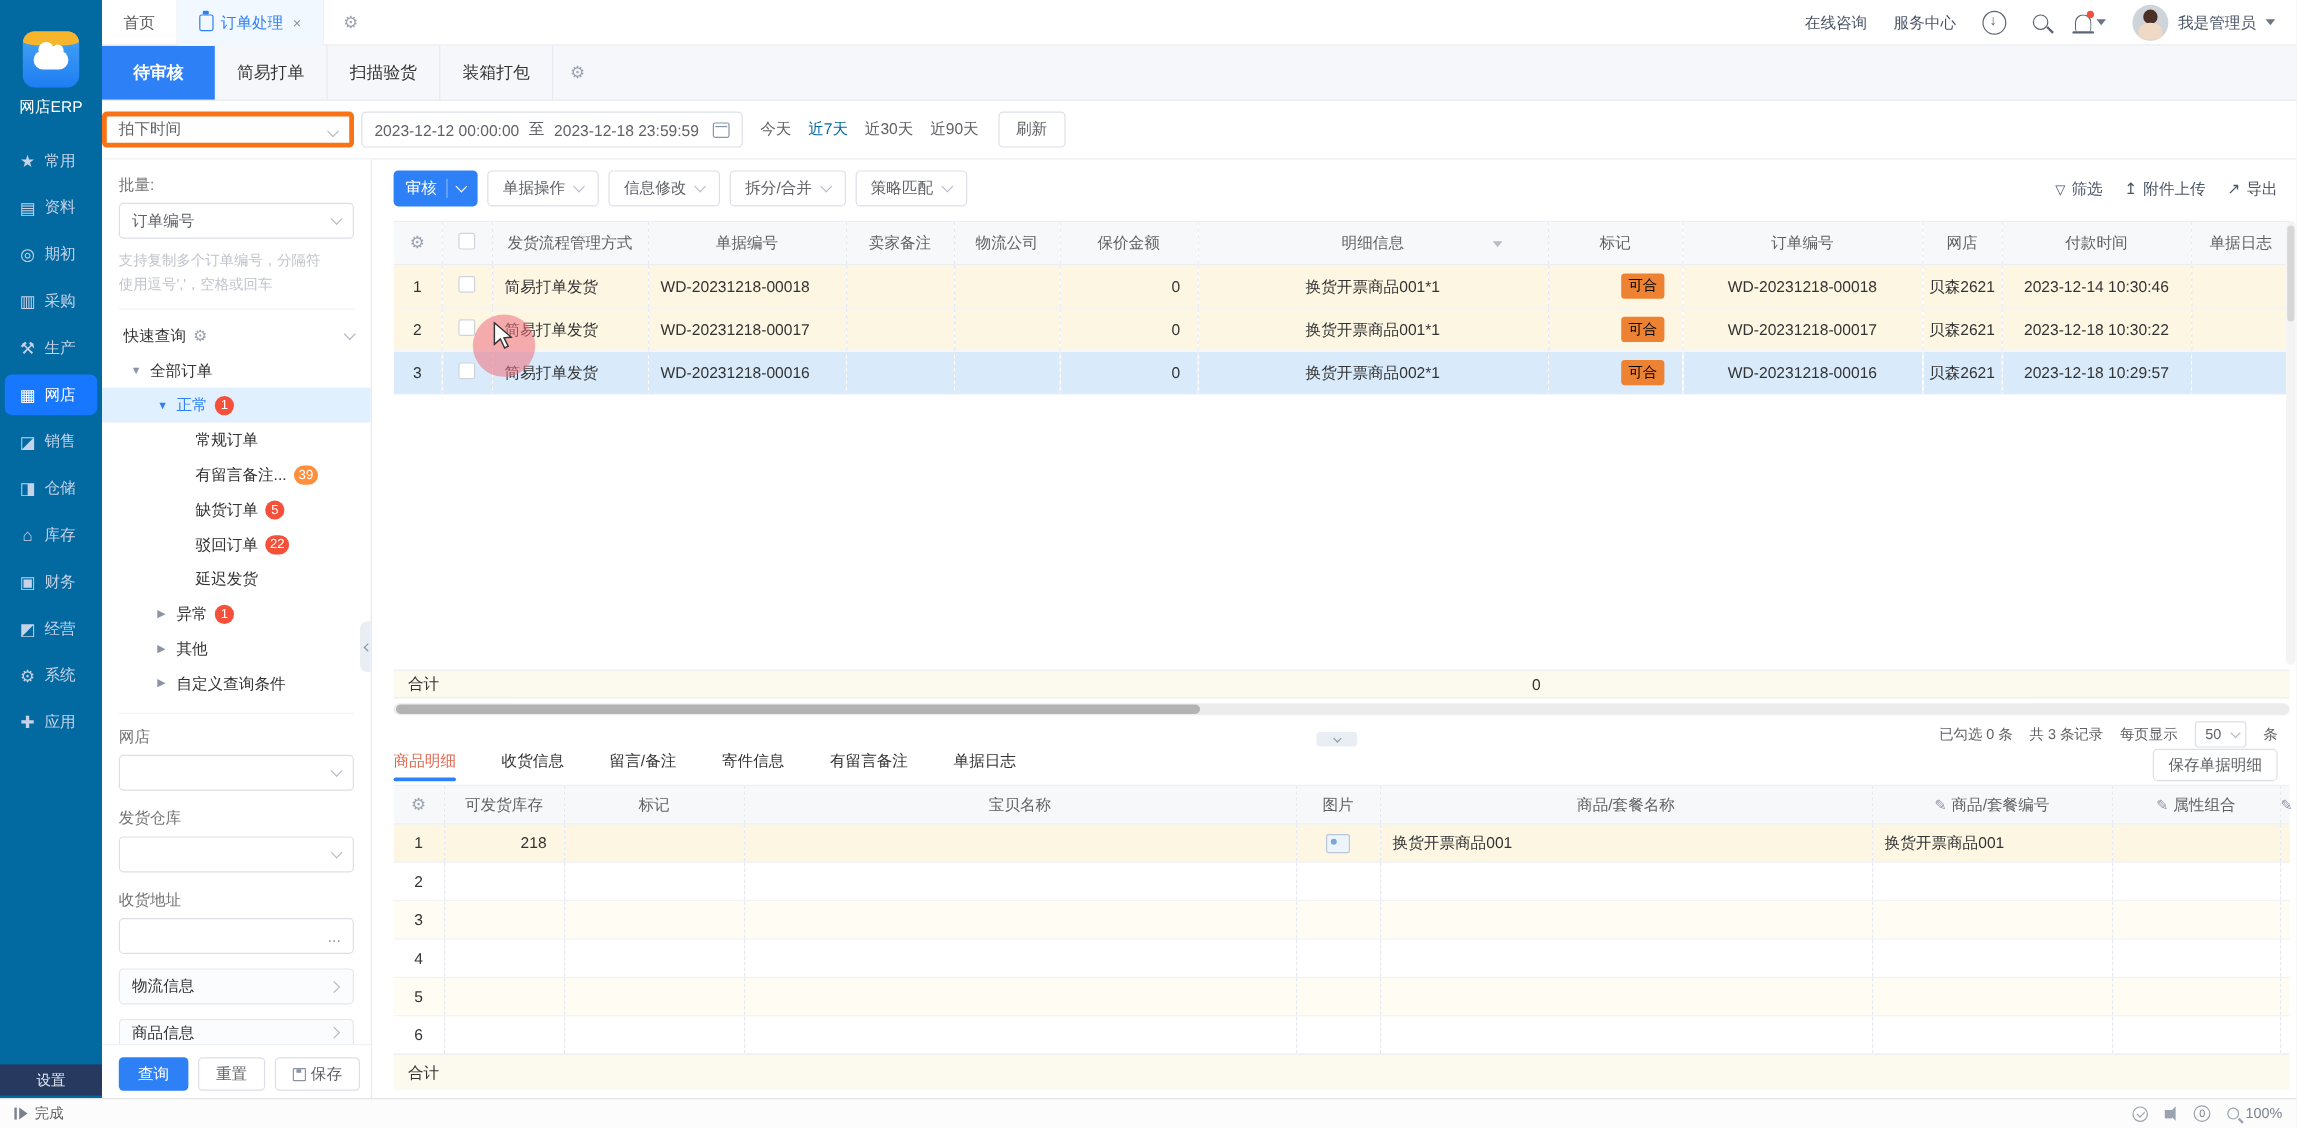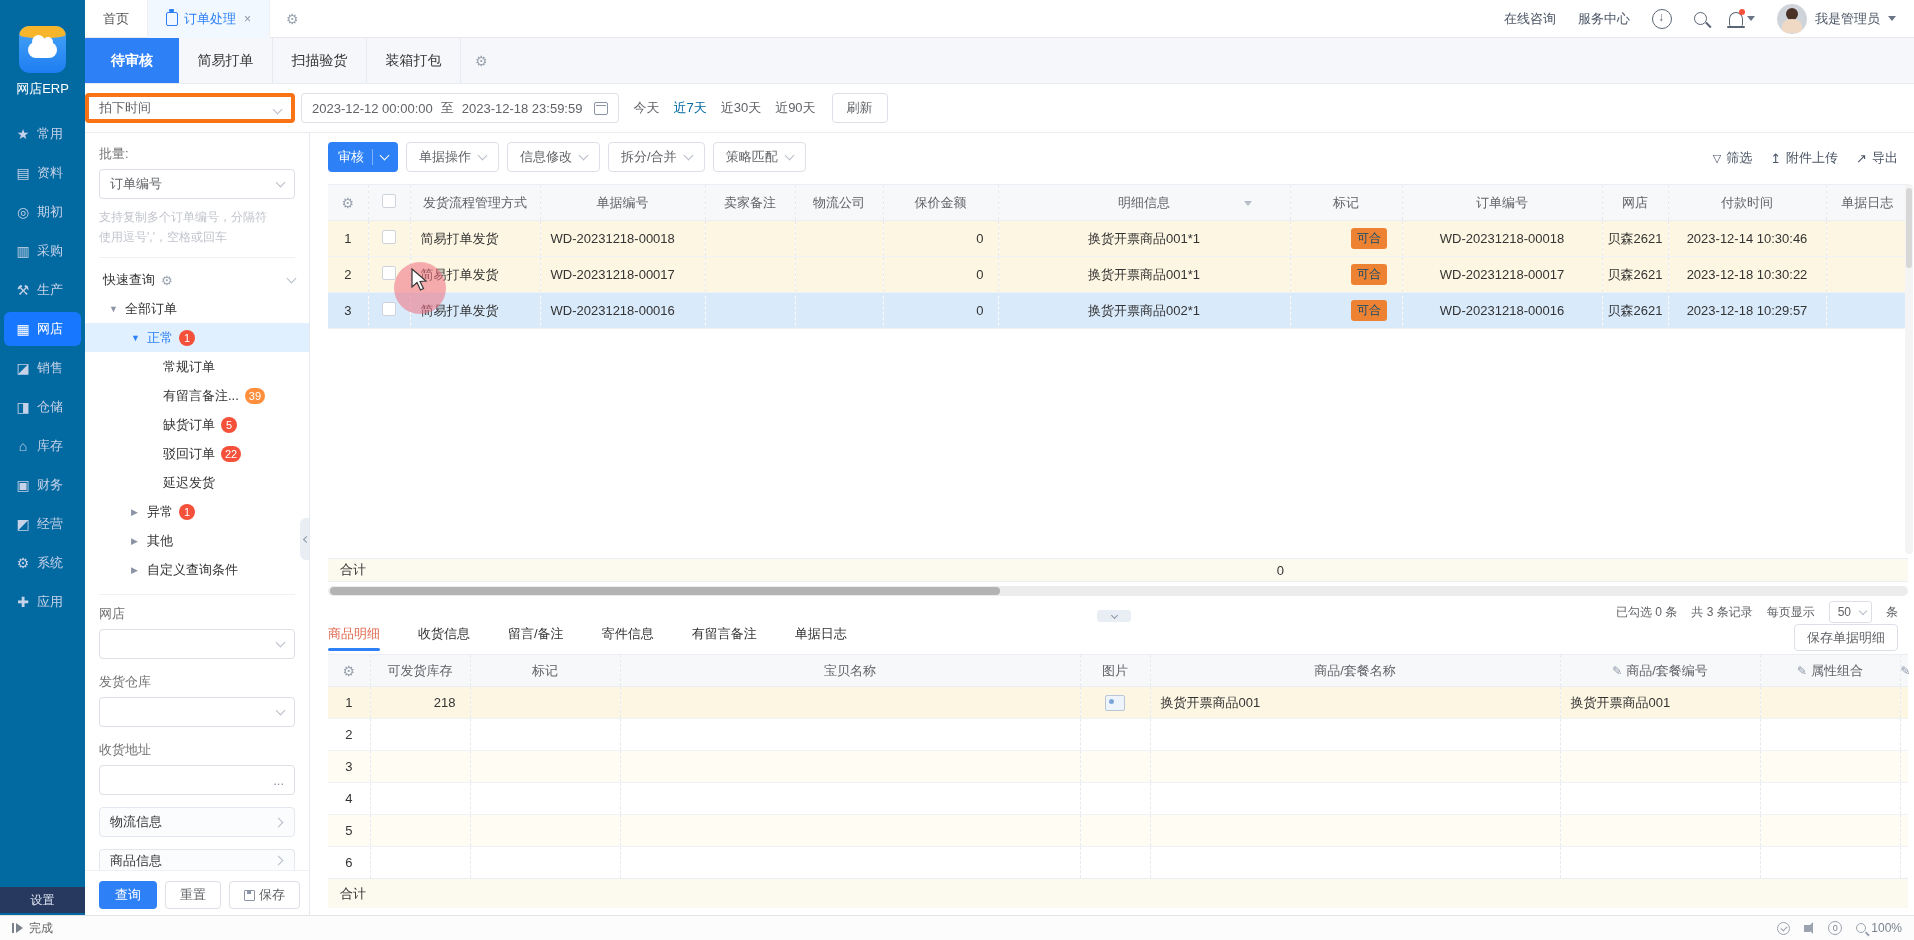--- a/index.html
+++ b/index.html
@@ -131,21 +131,21 @@
   .grid th { background:#f7f8fa; color:#606266; font-weight:normal; font-size:13px; height:36px;
              border-bottom:1px solid #ebeef5; border-top:1px solid #ebeef5; text-align:center; position:relative; }
   .grid th:not(:first-child), .grid td:not(:first-child) { border-left:1px dashed #e6e9f0; }
   .grid td { height:36px; font-size:13px; color:#333; border-bottom:1px solid #f0f2f6; text-align:center; overflow:hidden; white-space:nowrap; }
   .orders { position:absolute; left:17px; top:51px; width:1580px; }
   tr.row-yellow td { background:#fdf6e2; }
   tr.row-blue td { background:#d9eafb; }
   .cell-left { text-align:left !important; padding-left:10px; }
   .cell-right { text-align:right !important; padding-right:14px; }
   .checkbox { width:14px; height:14px; border:1px solid #cfd4dc; border-radius:2px; background:#fff; display:inline-block; cursor:pointer; }
-  .mark-badge { display:inline-block; background:#ee8233; color:#0c4a6e; font-size:12px; padding:2px 6px; border-radius:3px;margin-left:46px; }
+  .mark-badge { display:inline-block; background:#ee8233; color:#000000; font-size:12px; padding:2px 6px; border-radius:3px;margin-left:46px; }
   .sort-caret { position:absolute; right:38px; top:16px; width:0; height:0; border-left:4px solid transparent;
                 border-right:4px solid transparent; border-top:5px solid #b6bcc8; }
   .totals-row { position:absolute; left:17px; top:425px; width:1580px; height:24px; background:#fcf9ee;
                 border-top:1px solid #ebeef5; border-bottom:1px solid #ebeef5; display:flex; align-items:center; font-size:13px; color:#333; }
   .totals-row .t-label { padding-left:12px; width:855px; }
   .totals-row .t-val { width:115px; text-align:right; padding-right:14px; }
   .hscroll { position:absolute; left:17px; top:453px; width:1580px; height:10px; background:#ececec; border-radius:5px; }
   .hscroll .thumb { position:absolute; left:2px; top:1px; width:670px; height:8px; background:#b3b3b3; border-radius:4px; cursor:pointer; }
   .pagination { position:absolute; right:16px; top:468px; display:flex; align-items:center; gap:14px; color:#606266; font-size:12px; }
   .page-size { position:relative; height:22px; border:1px solid #dcdfe6; border-radius:3px; display:flex; align-items:center;

